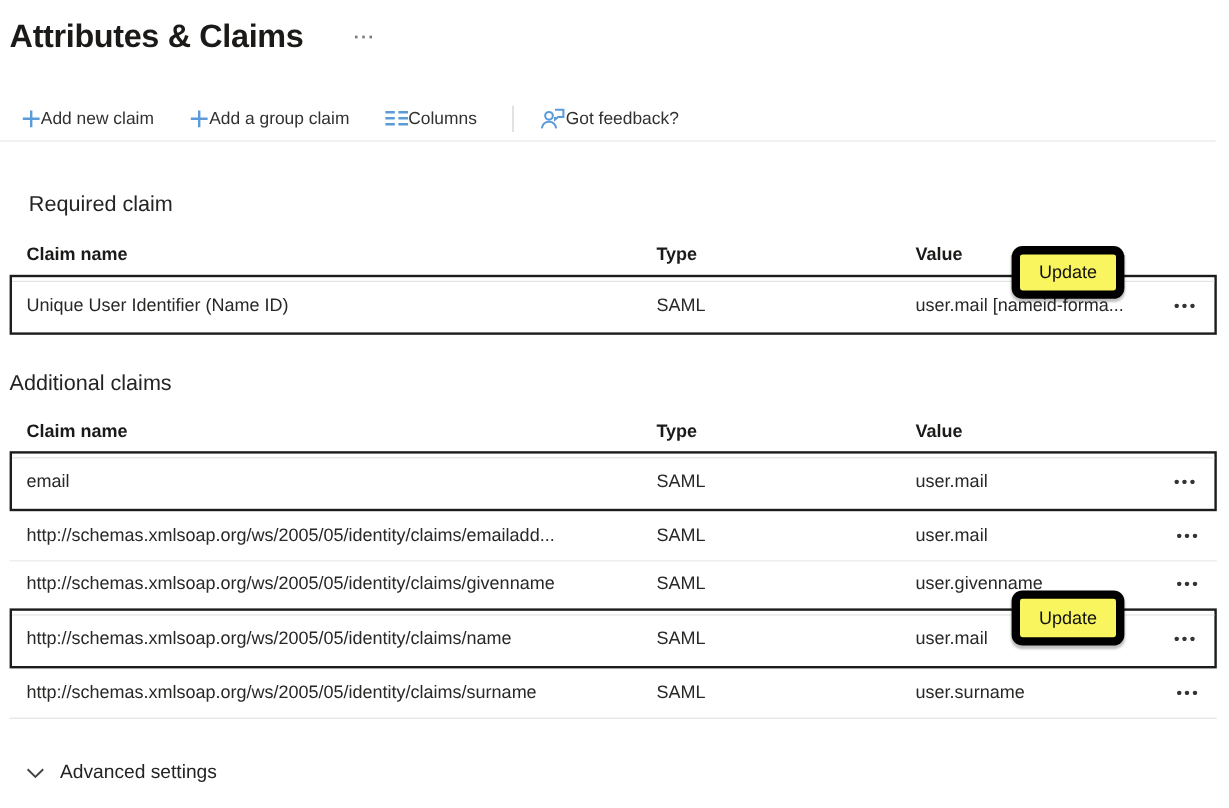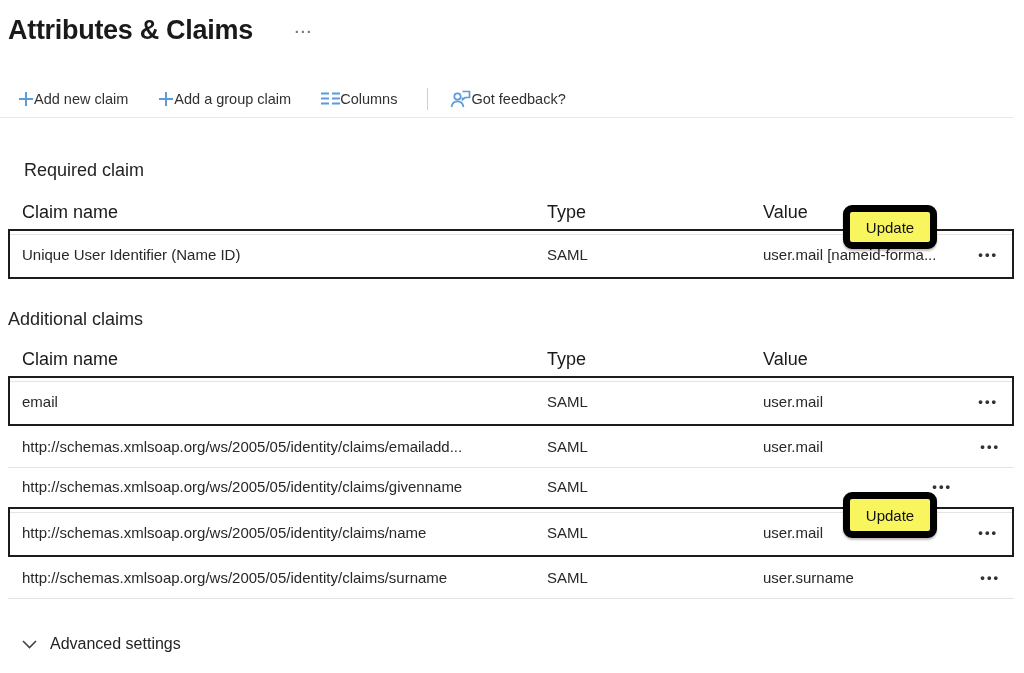--- a/index.html
+++ b/index.html
@@ -51,21 +51,21 @@
 
   
   .table { margin-left: 8px; width: 1006px; }
   .thead {
     display: grid; grid-template-columns: 525px 216px 1fr 48px;
     align-items: center; height: 30px; padding-left: 14px;
     margin-top: 16px;
   }
   .thead-required { margin-top: 16px; }
   .thead-additional { margin-top: 14px; }
-  .th { font-size: 18px; font-weight: 400; color: #1b1a19; }
+  .th { font-size: 15px; font-weight: 700; color: #1b1a19; }
 
   .row {
     display: grid; grid-template-columns: 525px 216px 1fr 48px;
     align-items: center; padding-left: 14px;
     font-size: 15px; color: #292827; cursor: pointer;
     background: #fff;
   }
   .row-plain { height: 42px; border-bottom: 1px solid #e4e4e4; }
   .row-plain-short { height: 37px; border-bottom: none; }
   .row-boxed {
@@ -193,20 +193,21 @@
     <div class="row row-plain">
       <span class="cell-name">http://schemas.xmlsoap.org/ws/2005/05/identity/claims/emailadd...</span>
       <span class="cell-type">SAML</span>
       <span class="cell-value">user.mail</span>
       <span class="cell-menu">•••</span>
     </div>
 
     <div class="row row-plain row-plain-short">
       <span class="cell-name">http://schemas.xmlsoap.org/ws/2005/05/identity/claims/givenname</span>
       <span class="cell-type">SAML</span>
+      <span class="cell-value">user.givenname</span>
       <span class="cell-menu">•••</span>
     </div>
 
     <div class="row row-boxed">
       <span class="cell-name">http://schemas.xmlsoap.org/ws/2005/05/identity/claims/name</span>
       <span class="cell-type">SAML</span>
       <span class="cell-value">user.mail</span>
       <span class="cell-menu">•••</span>
     </div>
 

